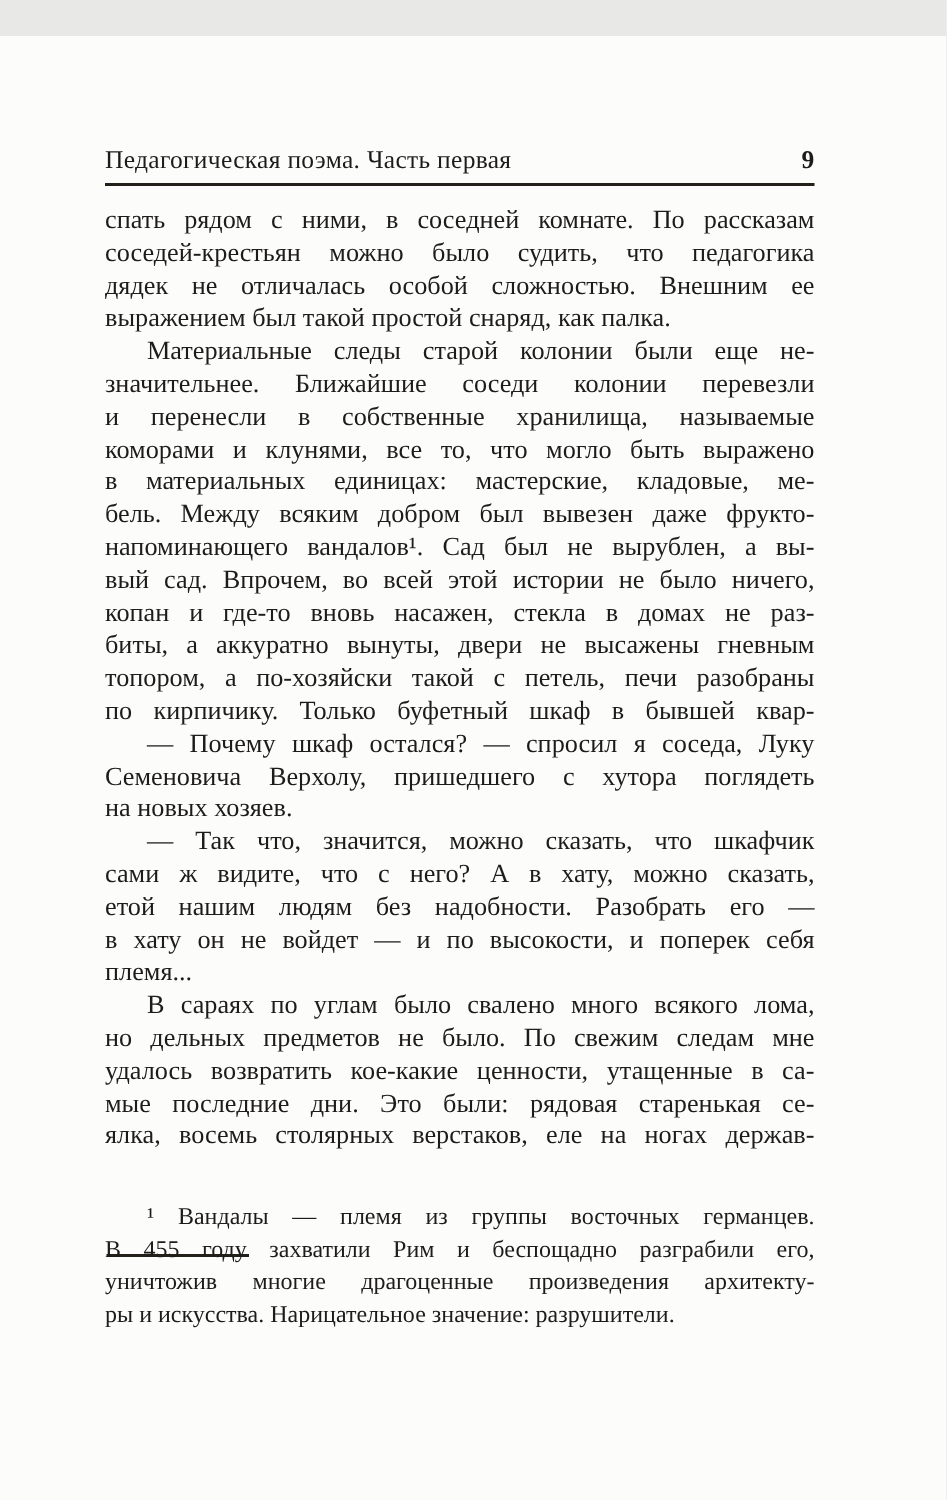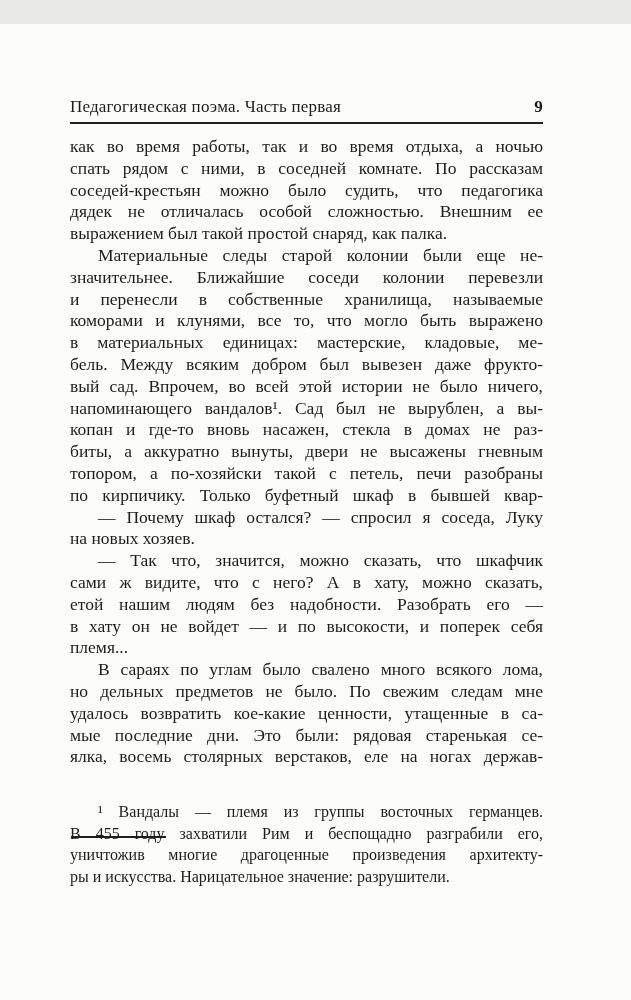--- a/index.html
+++ b/index.html
@@ -52,42 +52,42 @@
 
     <div class="running-header">
       <span class="running-title">Педагогическая поэма. Часть первая</span>
       <span class="page-number">9</span>
     </div>
 
     <div class="header-rule"></div>
 
     <div class="body-text" id="body-text">
         <div class="para">
-          <div class="line">как во время работы, так и во время отдыха, а ночью</div>
           <div class="line">спать рядом с ними, в соседней комнате. По рассказам</div>
           <div class="line">соседей-крестьян можно было судить, что педагогика</div>
           <div class="line">дядек не отличалась особой сложностью. Внешним ее</div>
           <div class="line endline">выражением был такой простой снаряд, как палка.</div>
         </div>
         <div class="para">
           <div class="line indent">Материальные следы старой колонии были еще не-</div>
           <div class="line">значительнее. Ближайшие соседи колонии перевезли</div>
           <div class="line">и перенесли в собственные хранилища, называемые</div>
           <div class="line">коморами и клунями, все то, что могло быть выражено</div>
           <div class="line">в материальных единицах: мастерские, кладовые, ме-</div>
           <div class="line">бель. Между всяким добром был вывезен даже фрукто-</div>
+          <div class="line">напоминающего вандалов¹. Сад был не вырублен, а вы-</div>
           <div class="line">вый сад. Впрочем, во всей этой истории не было ничего,</div>
-          <div class="line">напоминающего вандалов¹. Сад был не вырублен, а вы-</div>
           <div class="line">копан и где-то вновь насажен, стекла в домах не раз-</div>
           <div class="line">биты, а аккуратно вынуты, двери не высажены гневным</div>
           <div class="line">топором, а по-хозяйски такой с петель, печи разобраны</div>
           <div class="line">по кирпичику. Только буфетный шкаф в бывшей квар-</div>
         </div>
         <div class="para">
           <div class="line indent">— Почему шкаф остался? — спросил я соседа, Луку</div>
+          <div class="line">Семеновича Верхолу, пришедшего с хутора поглядеть</div>
           <div class="line endline">на новых хозяев.</div>
         </div>
         <div class="para">
           <div class="line indent">— Так что, значится, можно сказать, что шкафчик</div>
           <div class="line">сами ж видите, что с него? А в хату, можно сказать,</div>
           <div class="line">етой нашим людям без надобности. Разобрать его —</div>
           <div class="line">в хату он не войдет — и по высокости, и поперек себя</div>
           <div class="line endline">племя...</div>
         </div>
         <div class="para">

